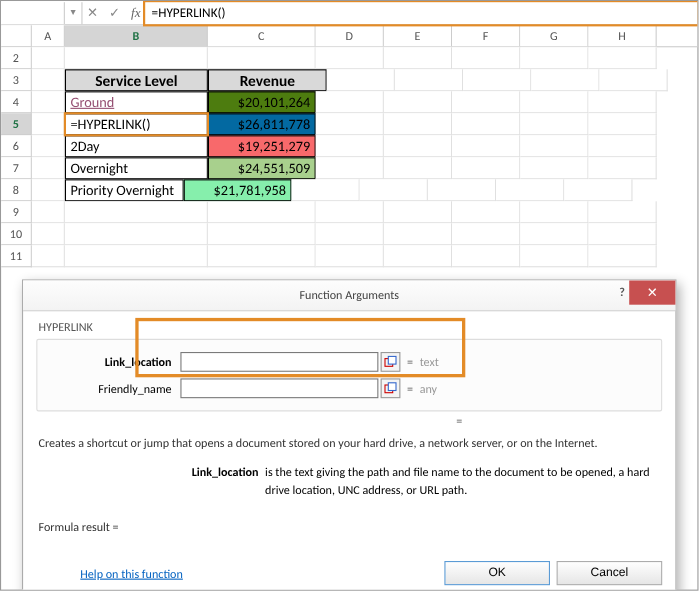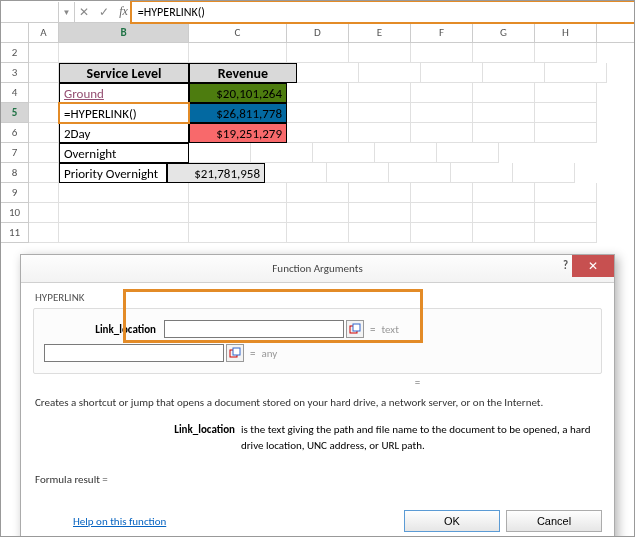--- a/index.html
+++ b/index.html
@@ -122,21 +122,21 @@
   .tbl-cell {
     border: 1px solid #000;
     font-size: 13px;
   }
   .tbl-rev { text-align: right; }
   .lnk { color: #954F72; text-decoration: underline; }
   .rev-orange { background: #4d7c0f; }
   .rev-green  { background: #0369a1; }
   .rev-red    { background: #F8696B; }
   .rev-green2 { background: #A8D08D; }
-  .rev-yellow { background: #e5e5e5; }
+  .rev-yellow { background: #86efac; }
   
   .edit-hl {
     position: absolute;
     border: 2px solid #E38B27;
     pointer-events: none;
   }
   
   
   .dialog {
     position: absolute;
@@ -321,20 +321,21 @@
       <div class="cell" style="width:62px"></div>
       <div class="cell" style="width:62px"></div>
       <div class="cell" style="width:62px"></div>
       <div class="cell" style="width:62px"></div>
   </div>
 
   <div class="grid-row">
     <div class="row-hdr">7</div>
     <div class="cell" style="width:30px"></div>
     <div class="cell tbl-cell" style="width:130px">Overnight</div>
+    <div class="cell tbl-cell tbl-rev rev-green2" style="width:98px">$24,551,509</div>
     <div class="cell" style="width:62px"></div>
       <div class="cell" style="width:62px"></div>
       <div class="cell" style="width:62px"></div>
       <div class="cell" style="width:62px"></div>
       <div class="cell" style="width:62px"></div>
   </div>
 
   <div class="grid-row">
     <div class="row-hdr">8</div>
     <div class="cell" style="width:30px"></div>
@@ -399,20 +400,21 @@
         <div class="ref-btn">
           <svg width="12" height="12" viewBox="0 0 12 12">
               <rect x="1" y="3" width="7" height="7" fill="none" stroke="#c00" stroke-width="1"></rect>
               <rect x="4" y="1" width="7" height="7" fill="#fff" stroke="#36c" stroke-width="1"></rect>
             </svg>
         </div>
         <span class="arg-eq">=</span>
         <span class="arg-type">text</span>
       </div>
       <div class="arg-row">
+        <div class="arg-label">Friendly_name</div>
         <input class="arg-input" style="">
         <div class="ref-btn">
           <svg width="12" height="12" viewBox="0 0 12 12">
               <rect x="1" y="3" width="7" height="7" fill="none" stroke="#c00" stroke-width="1"></rect>
               <rect x="4" y="1" width="7" height="7" fill="#fff" stroke="#36c" stroke-width="1"></rect>
             </svg>
         </div>
         <span class="arg-eq">=</span>
         <span class="arg-type">any</span>
       </div>

